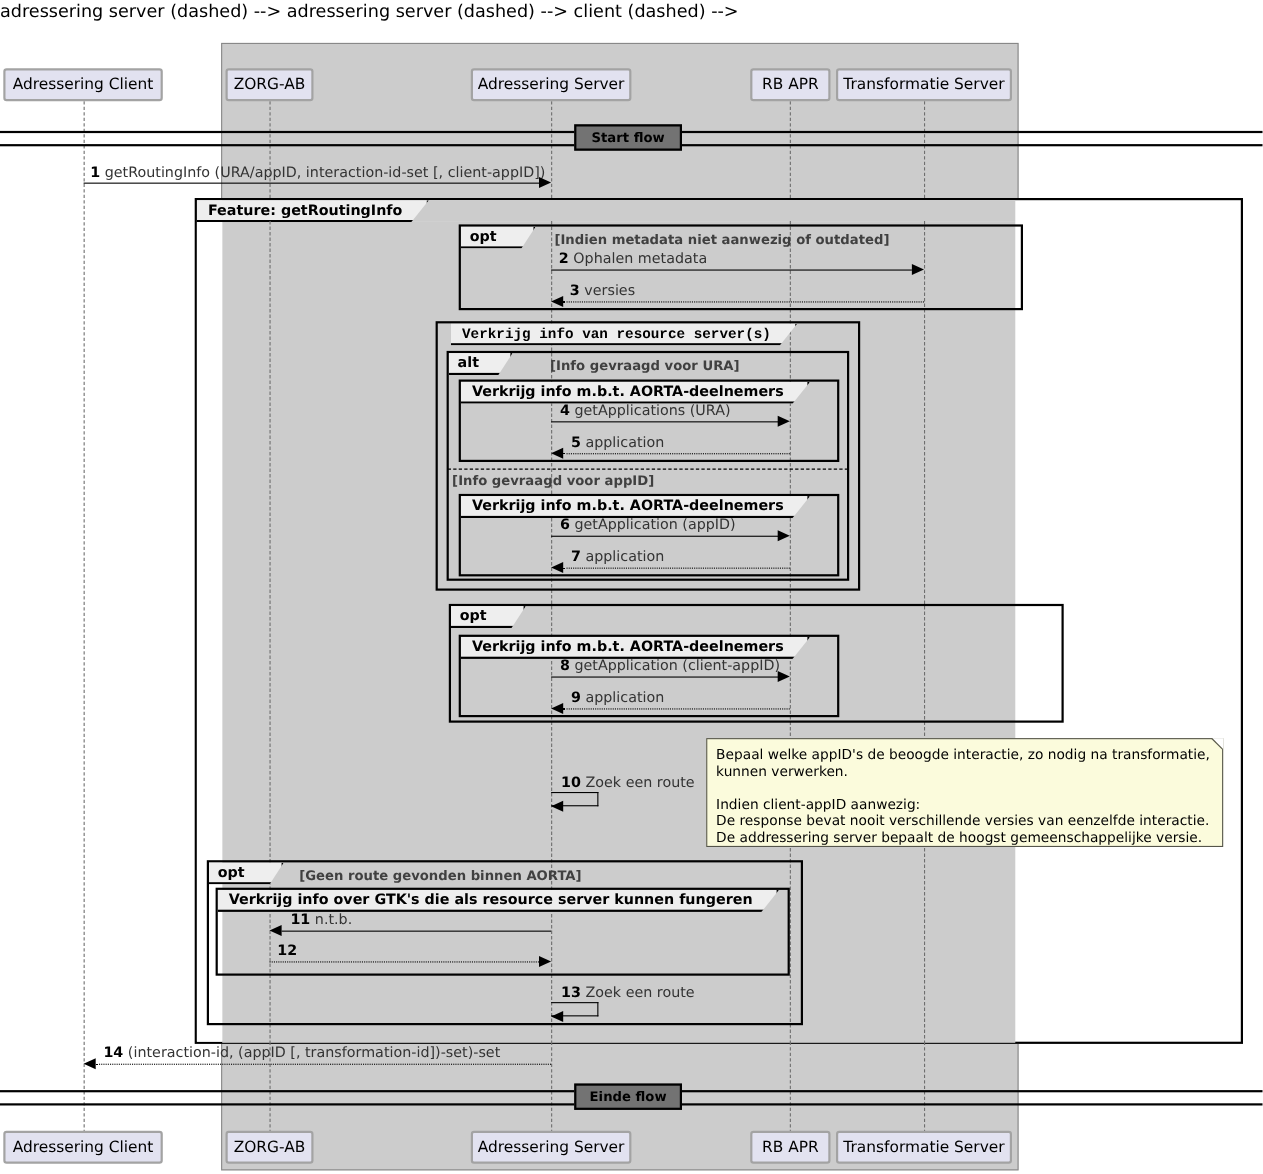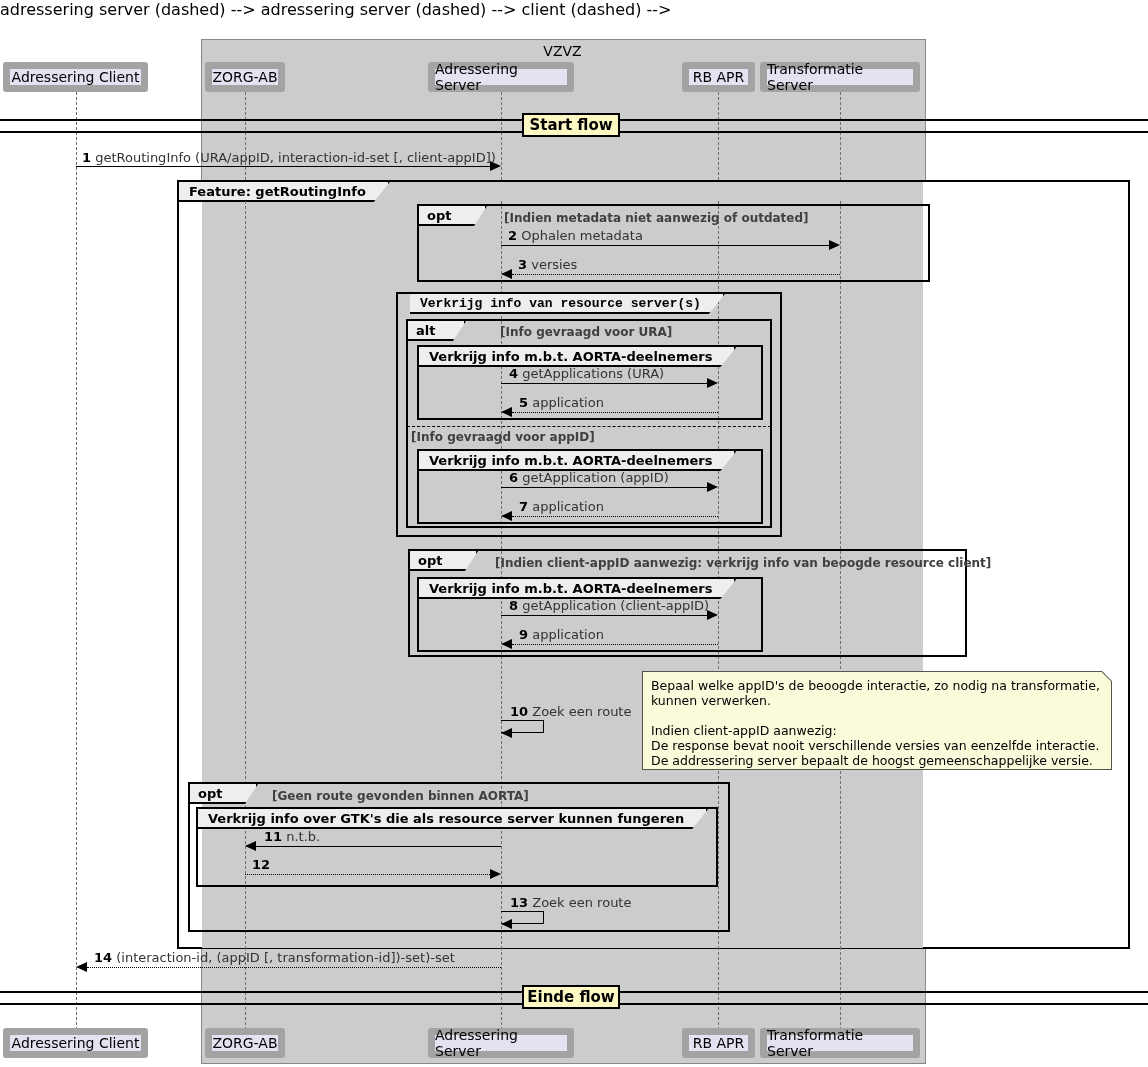--- a/index.html
+++ b/index.html
@@ -17,40 +17,40 @@
   
   .group-box{
     position:absolute;background:#CCCCCC;border:1px solid #888888;
   }
   .group-title{
     position:absolute;text-align:center;font-size:14px;color:#000;
   }
 
   
   .participant{
-    position:absolute;background:#E2E2F0;border:7px solid #a3a3a3;border-radius:3px;
+    position:absolute;background:#E2E2F0;border:2px solid #a3a3a3;border-radius:3px;
     font-size:14px;color:#000;display:flex;align-items:center;justify-content:center;
     box-sizing:border-box;height:30px;
   }
 
   
   .lifeline{
     position:absolute;width:0;border-left:1px dashed #6e6e6e;
   }
 
   
   .divider-line{
     position:absolute;height:0;border-top:2px solid #000;
   }
   .divider-line2{
     position:absolute;height:0;border-top:2px solid #000;
   }
   .divider-label{
-    position:absolute;background:#fef9c3;border:2px solid #000;
-    font-weight:bold;font-size:15px;color:#000;
+    position:absolute;background:#737373;border:2px solid #000;
+    font-weight:bold;font-size:12px;color:#000;
     display:flex;align-items:center;justify-content:center;box-sizing:border-box;
     height:24px;
   }
 
   
   .frame{
     position:absolute;border:2px solid #000;box-sizing:border-box;background:transparent;
   }
   .frame.whitebg{background:#FFFFFF;}
   .frame-tab{
@@ -111,21 +111,20 @@
 </style>
 </head>
 <body>
 
 <div id="canvas">
 
   
 
   
   <div class="group-box" style="left:201px;top:39px;width:723px;height:1023px;"></div>
-  <div class="group-title" style="left:201px;top:43px;width:723px;">VZVZ</div>
 
   
   <div class="lifeline" style="left:76px;top:92px;height:938px;"></div>
   <div class="lifeline" style="left:245px;top:92px;height:938px;"></div>
   <div class="lifeline" style="left:501px;top:92px;height:938px;"></div>
   <div class="lifeline" style="left:718px;top:92px;height:938px;"></div>
   <div class="lifeline" style="left:840px;top:92px;height:938px;"></div>
 
   
   <div class="participant" style="left:3px;top:62px;width:145px;">
@@ -242,21 +241,20 @@
   <div class="msg-label" style="left:519px;top:499px;">
     <b>7</b>
     <span> application</span>
   </div>
   <div class="msg-line dashed" style="left:512px;top:516px;width:206px;"></div>
   <div class="arrow-head arrow-left" style="left:501px;top:511px;"></div>
 
   
   <div class="frame" style="left:408px;top:549px;width:559px;height:108px;"></div>
   <div class="frame-tab" style="left:410px;top:551px;width:68px;">opt</div>
-  <div class="frame-tab-label" style="left:495px;top:553px;">[Indien client-appID aanwezig: verkrijg info van beoogde resource client]</div>
 
   
   <div class="frame" style="left:417px;top:577px;width:346px;height:75px;"></div>
   <div class="frame-title-wide" style="left:419px;top:579px;">Verkrijg info m.b.t. AORTA-deelnemers</div>
 
   
   <div class="msg-label" style="left:509px;top:598px;">
     <b>8</b>
     <span> getApplication (client-appID)</span>
   </div>

